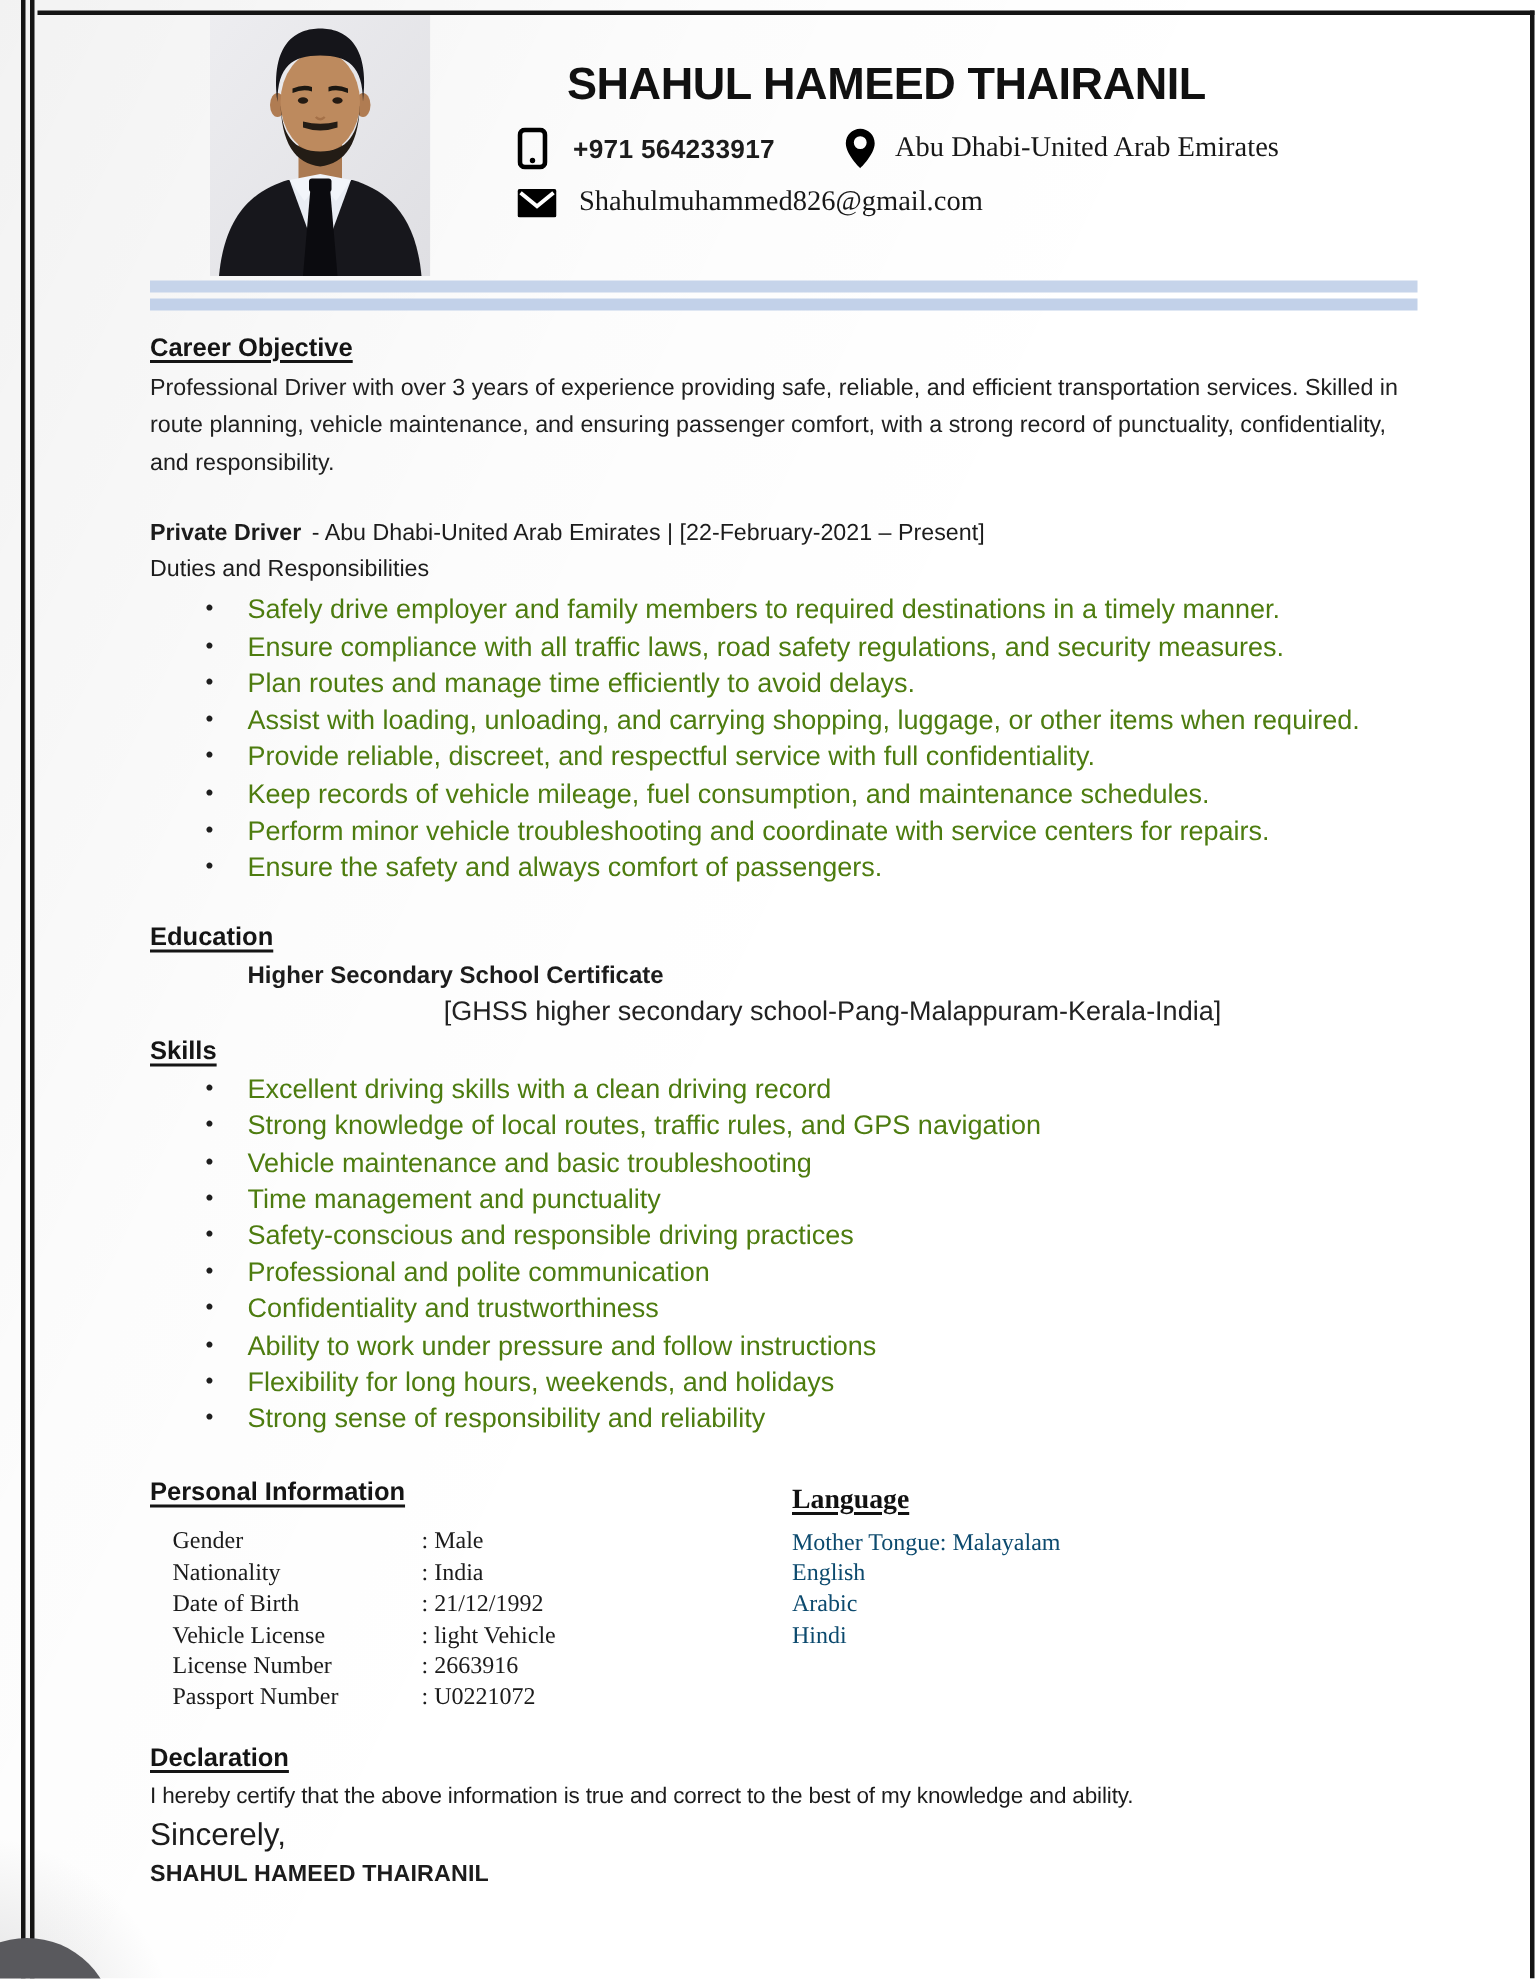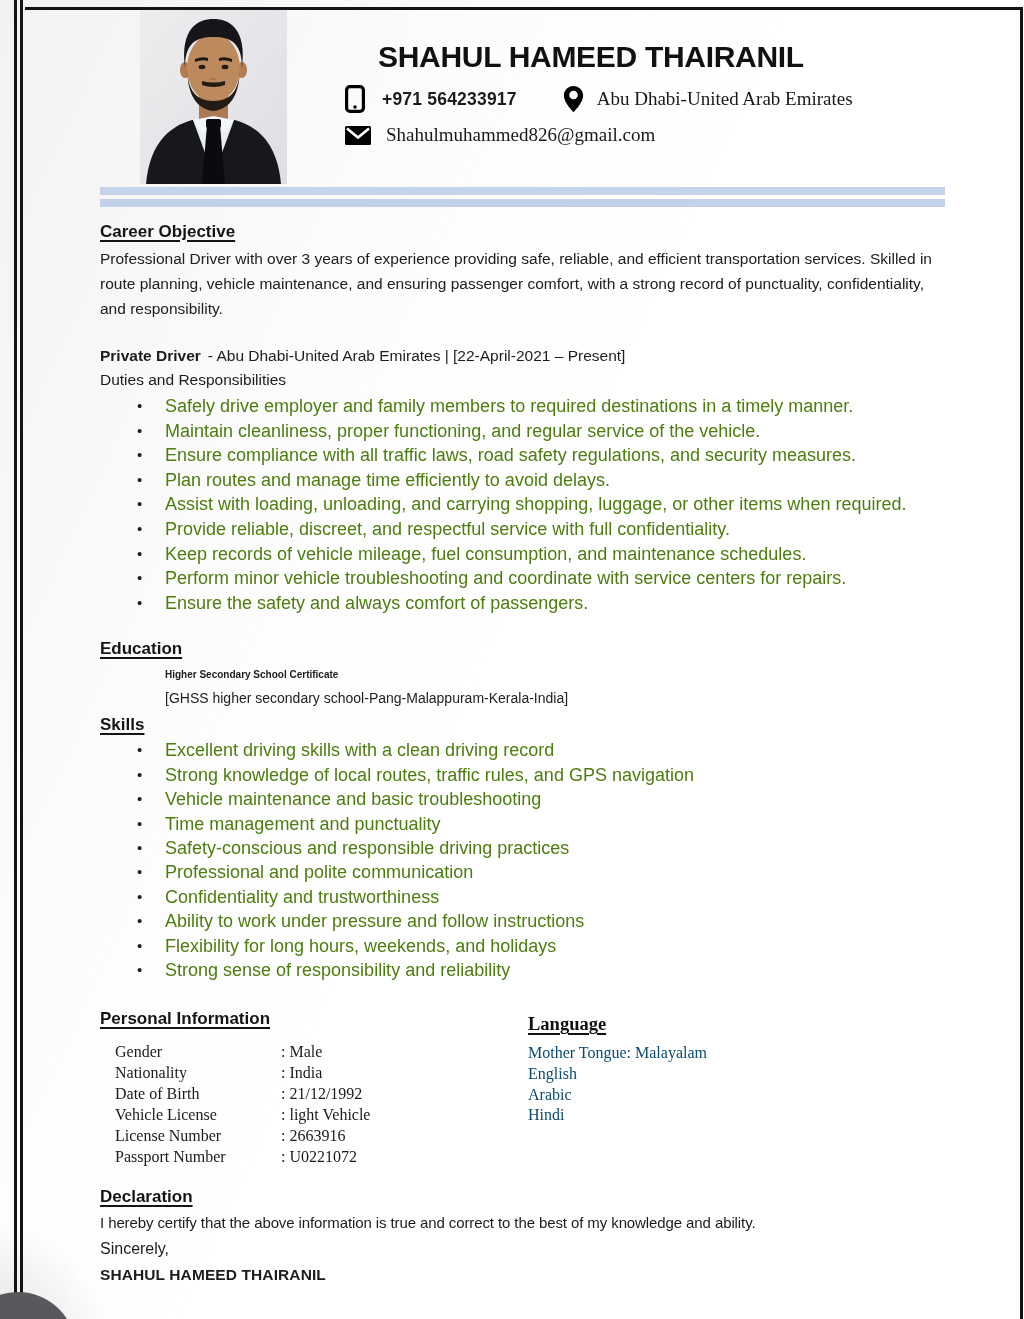--- a/index.html
+++ b/index.html
@@ -59,42 +59,42 @@
 
   ul.bullets{list-style:none;margin:3px 0 0 0;padding:0;}
   ul.bullets li{
     position:relative;padding-left:65px;font-size:18px;line-height:24.6px;color:#4d7c0f;
   }
   ul.bullets li::before{
     content:"\2022";position:absolute;left:37px;top:0;font-size:15px;color:#1e1e1e;
   }
 
   .sec-edu{margin-top:24px;}
-  .degree{font-size:10px;font-weight:bold;margin:5px 0 0 65px;line-height:22px;}
-  .school{font-size:14px;margin:2px 0 0 65px;line-height:20px;color:#222;}
+  .degree{font-size:16px;font-weight:bold;margin:5px 0 0 65px;line-height:22px;}
+  .school{font-size:18px;margin:2px 0 0 65px;line-height:20px;color:#222;text-align:center;}
 
   .sec-skills{margin-top:7px;}
   .sec-skills ul.bullets li{line-height:24.4px;}
 
   .two-col{display:flex;margin-top:27px;}
   .col-left{width:428px;flex:0 0 428px;}
   .col-right{flex:1;}
   .pi-rows{margin:13px 0 0 15px;}
   .pi-row{display:flex;font-size:16px;line-height:20.9px;color:#1b1b1b;align-items:center;}
   .pi-label{width:166px;flex:0 0 166px;}
   h2.serif-head{
     font-family:"Liberation Serif",serif;font-size:18.5px;font-weight:bold;margin:5px 0 0 0;color:#111;
     text-decoration:underline;text-decoration-thickness:1.6px;text-underline-offset:3px;
   }
   .lang-list{margin-top:8px;}
   .lang-item{font-size:16px;line-height:20.6px;color:#0c4a6e;}
 
   .sec-decl{margin-top:19px;}
   .decl-text{font-size:15px;line-height:26px;margin:3px 0 0 0;letter-spacing:-.1px;}
-  .closing{font-size:16px;line-height:26px;}
+  .closing{font-size:21px;line-height:26px;}
   .signature{font-size:15.5px;font-weight:bold;line-height:26px;letter-spacing:.1px;}
 </style>
 </head>
 <body>
 
 <div class="edge edge-left-outer"></div>
 <div class="edge edge-left-inner"></div>
 <div class="edge edge-top"></div>
 <div class="edge edge-right"></div>
 <div class="corner-dot"></div>
@@ -179,26 +179,25 @@
     <div class="bar bar2"></div>
   </header>
 
   <section class="sec-career">
     <h2 class="sans-head">Career Objective</h2>
     <p class="para">Professional Driver with over 3 years of experience providing safe, reliable, and efficient transportation services. Skilled in route planning, vehicle maintenance, and ensuring passenger comfort, with a strong record of punctuality, confidentiality, and responsibility.</p>
   </section>
 
   <section class="sec-exp">
     <div class="role-line">
-      <span class="role">Private Driver</span><span class="role-detail">- Abu Dhabi-United Arab Emirates | [22-April-2021 – Present]</span>
+      <span class="role">Private Driver</span><span class="role-detail">- Abu Dhabi-United Arab Emirates | [22-February-2021 – Present]</span>
     </div>
     <div class="duties-label">Duties and Responsibilities</div>
     <ul class="bullets">
         <li>Safely drive employer and family members to required destinations in a timely manner.</li>
-        <li>Maintain cleanliness, proper functioning, and regular service of the vehicle.</li>
         <li>Ensure compliance with all traffic laws, road safety regulations, and security measures.</li>
         <li>Plan routes and manage time efficiently to avoid delays.</li>
         <li>Assist with loading, unloading, and carrying shopping, luggage, or other items when required.</li>
         <li>Provide reliable, discreet, and respectful service with full confidentiality.</li>
         <li>Keep records of vehicle mileage, fuel consumption, and maintenance schedules.</li>
         <li>Perform minor vehicle troubleshooting and coordinate with service centers for repairs.</li>
         <li>Ensure the safety and always comfort of passengers.</li>
       </ul>
   </section>
 

